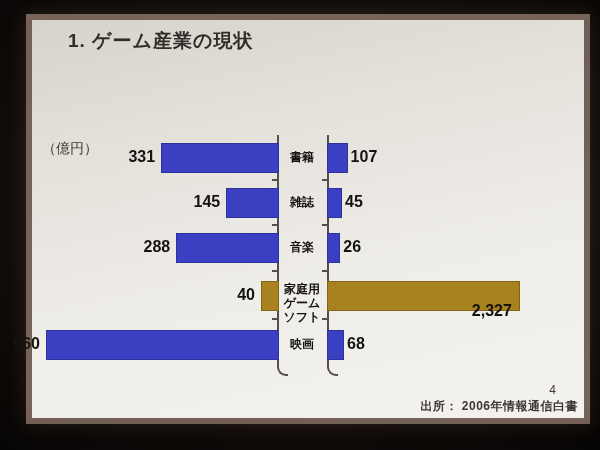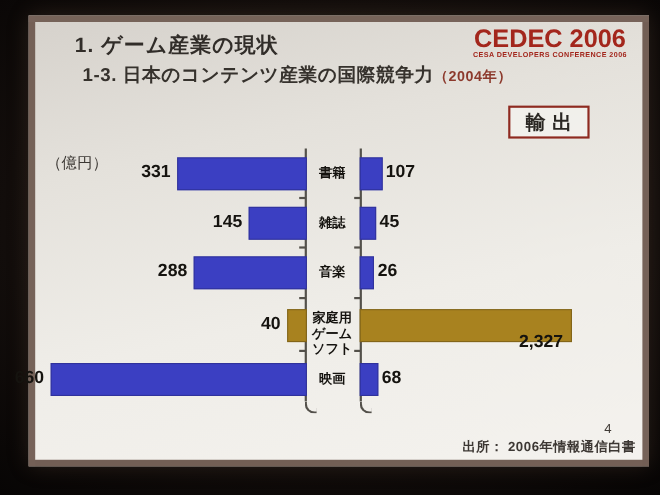--- a/index.html
+++ b/index.html
@@ -40,30 +40,22 @@
   .source{position:absolute;right:6px;top:378px;font-size:12px;font-weight:bold;color:#3c3733;letter-spacing:0.5px;text-align:center;}
 </style>
 </head>
 <body>
 
 <div class="stage">
   <div class="slide">
 
     <div class="title">1. ゲーム産業の現状</div>
 
-    <div class="subtitle">
-      <span>1-3. 日本のコンテンツ産業の国際競争力</span><span class="year">（2004年）</span>
-    </div>
 
-    <div class="logo">
-      <div class="main">CEDEC 2006</div>
-      <div class="tag">CESA DEVELOPERS CONFERENCE 2006</div>
-    </div>
 
-    <div class="legend-box export-box">輸出</div>
 
     <div class="unit">（億円）</div>
 
     <div>
       <div class="axis" style="left:245px;"></div>
       <div class="axis" style="left:295px;"></div>
       <div class="axis-hook" style="left:245px;"></div>
       <div class="axis-hook" style="left:295px;"></div>
 
     <div class="bar blue" style="left: 129.2px; top: 123px; width: 115.8px;"></div>

